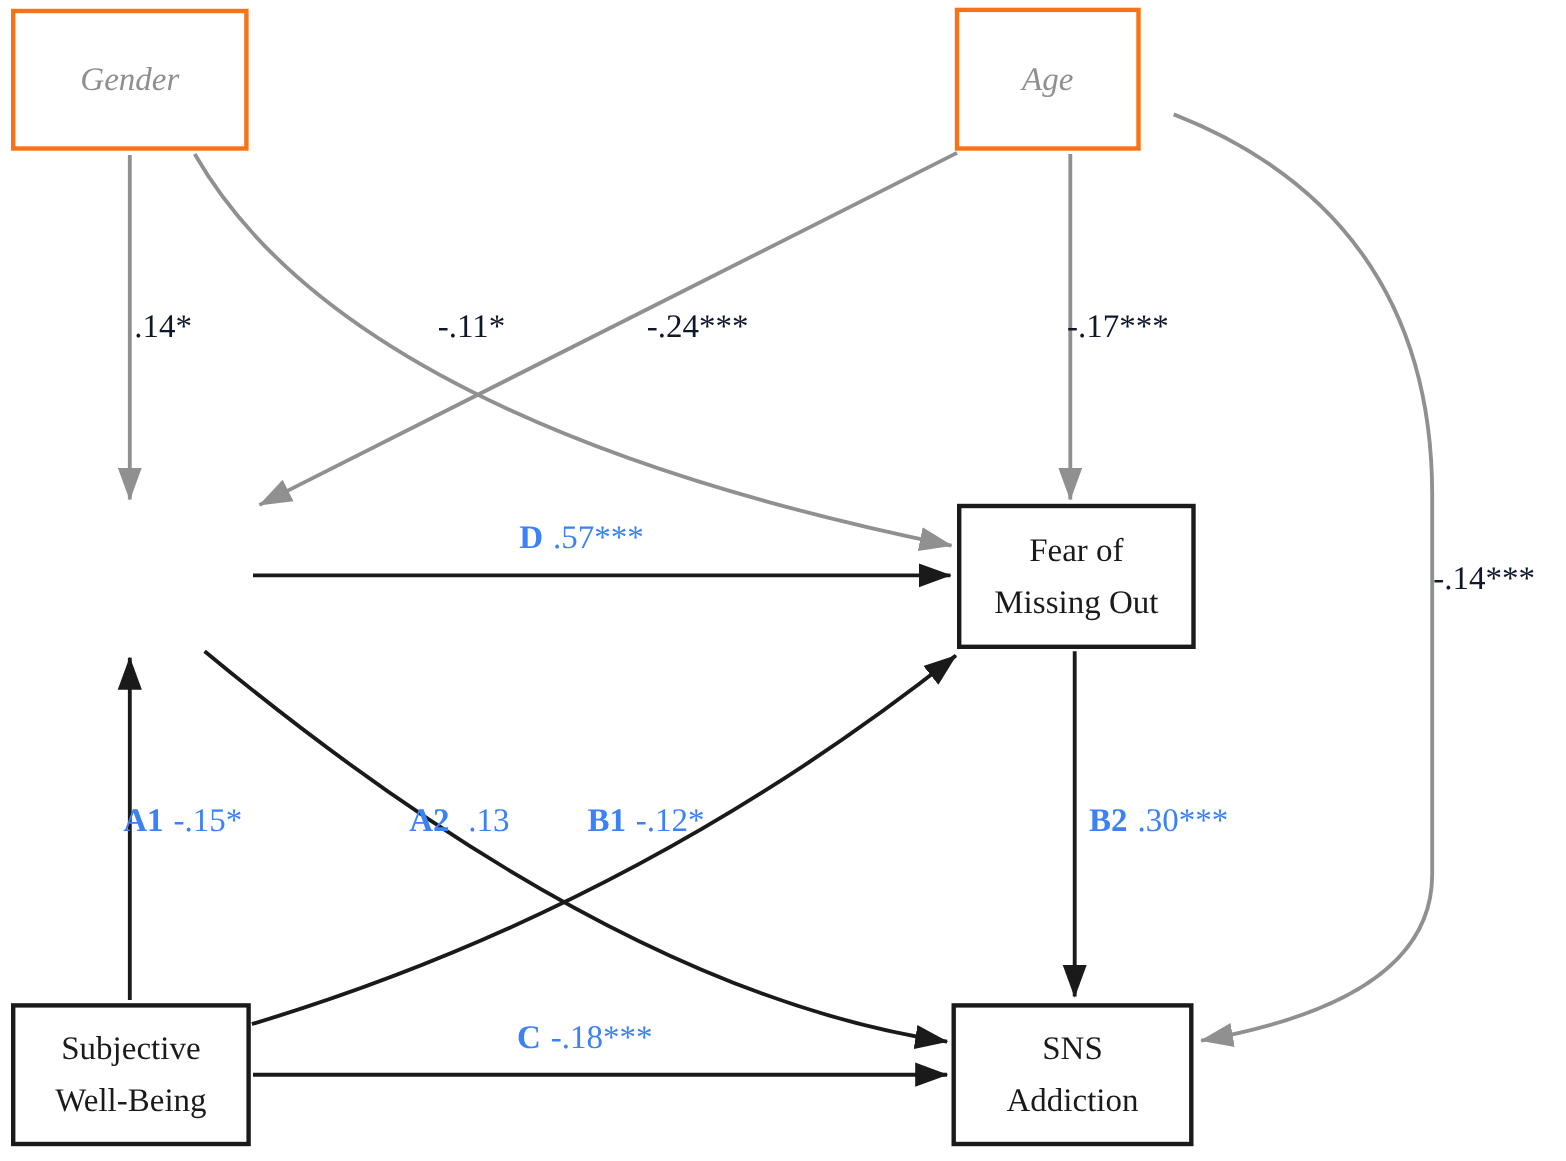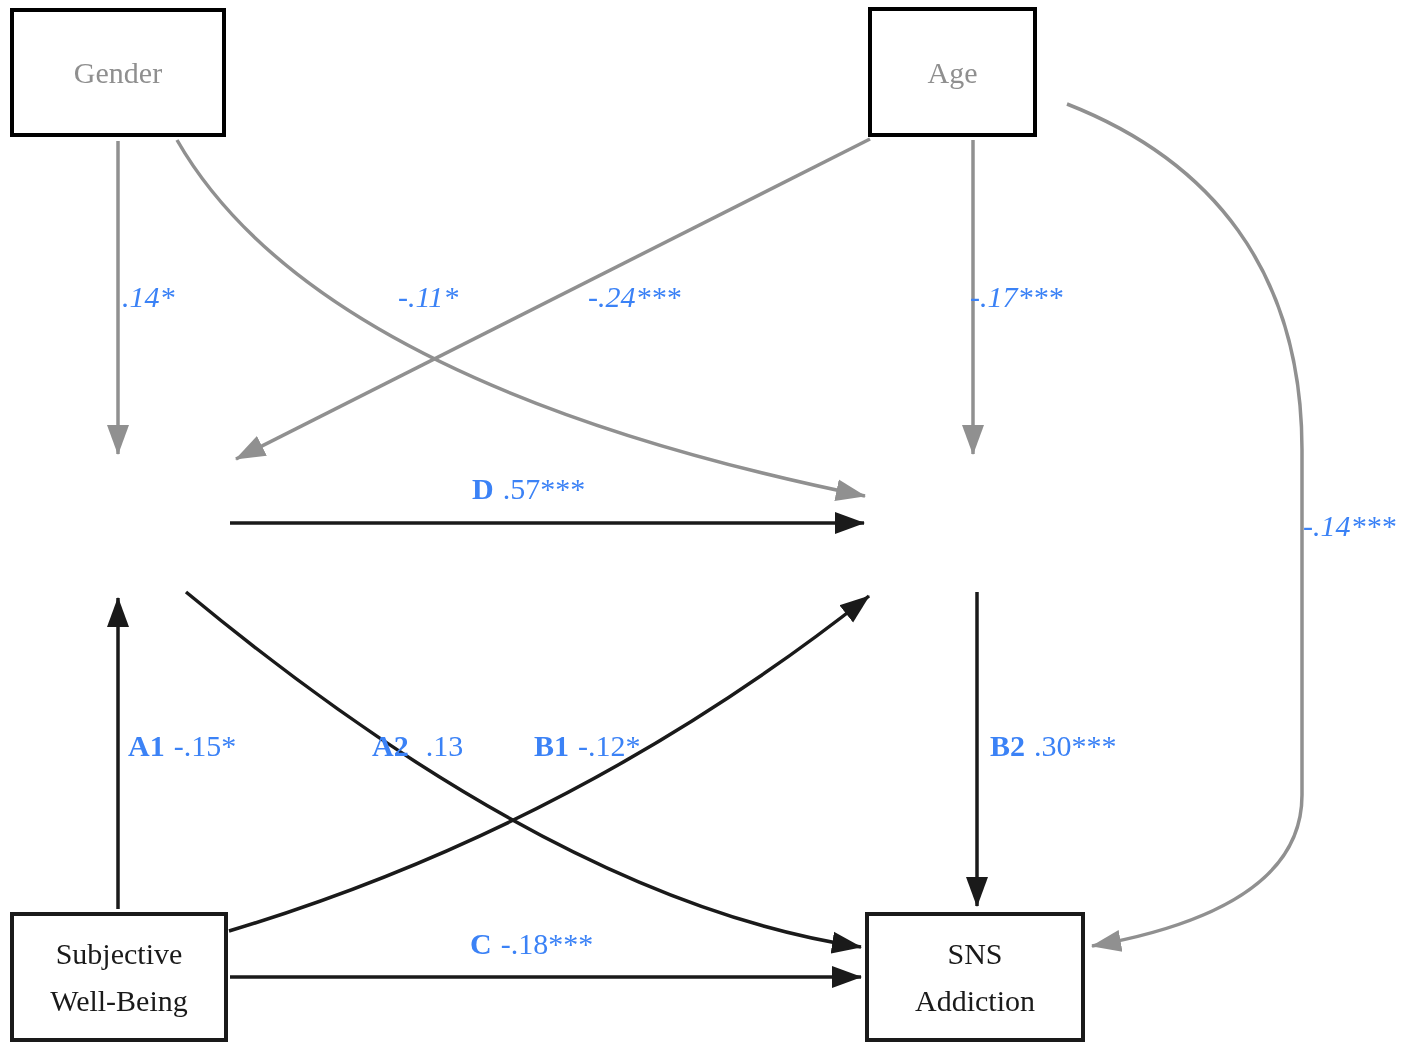--- a/index.html
+++ b/index.html
@@ -12,27 +12,27 @@
   }
   #arrows{position:absolute;left:0;top:0;}
   .box{
     position:absolute;
     display:flex;flex-direction:column;align-items:center;justify-content:center;
     text-align:center;
     font-size:30px;line-height:47px;
     background:#ffffff;
     box-sizing:border-box;
   }
-  .box.gray{border:4px solid #000000;color:#8f8f8f;}
+  .box.gray{border:4px solid #f97316;color:#8f8f8f;font-style:italic;}
   .box.black{border:4px solid #1a1a1a;color:#1a1a1a;}
   .plabel{
     position:absolute;
     font-size:30px;line-height:34px;white-space:nowrap;
   }
-  .plabel.gray{color:#3b82f6;font-style:italic;}
+  .plabel.gray{color:#0f172a;}
   .plabel.black{color:#3b82f6;}
   .plabel b{font-weight:700;margin-right:9px;}
   .plabel.gap-wide b{margin-right:17px;}
 </style>
 </head>
 <body>
 
 <div id="stage">
 
   <svg id="arrows" width="1424" height="1055" viewBox="0 0 1424 1055">
@@ -61,20 +61,24 @@
 
   <div class="box gray" style="left:10px;top:8px;width:216px;height:129px;">
     <span>Gender</span>
   </div>
 
   <div class="box gray" style="left:868px;top:7px;width:169px;height:130px;justify-content:center;">
     <span>Age</span>
   </div>
 
 
+  <div class="box black" style="left:870px;top:458px;width:217px;height:132px;">
+    <span>Fear of</span>
+    <span>Missing Out</span>
+  </div>
 
   <div class="box black" style="left:865px;top:912px;width:220px;height:130px;">
     <span>SNS</span>
     <span>Addiction</span>
   </div>
 
   <div class="box black" style="left:10px;top:912px;width:218px;height:130px;">
     <span>Subjective</span>
     <span>Well-Being</span>
   </div>
@@ -82,21 +86,21 @@
   <div class="plabel gray" style="left:122px;top:280px;">.14*</div>
   <div class="plabel gray" style="left:398px;top:280px;">-.11*</div>
   <div class="plabel gray" style="left:588px;top:280px;">-.24***</div>
   <div class="plabel gray" style="left:970px;top:280px;">-.17***</div>
   <div class="plabel gray" style="left:1303px;top:509px;">-.14***</div>
 
   <div class="plabel black" style="left:472px;top:472px;">
     <b>D</b><span>.57***</span>
   </div>
 
-  <div class="plabel black" style="left:128px;top:729px;">
+  <div class="plabel black" style="left:112px;top:729px;">
     <b>A1</b><span>-.15*</span>
   </div>
 
   <div class="plabel black gap-wide" style="left:352px;top:729px;margin-left:20px;">
     <b>A2</b><span>.13</span>
   </div>
 
   <div class="plabel black" style="left:500px;top:729px;margin-left:34px;">
     <b>B1</b><span>-.12*</span>
   </div>

